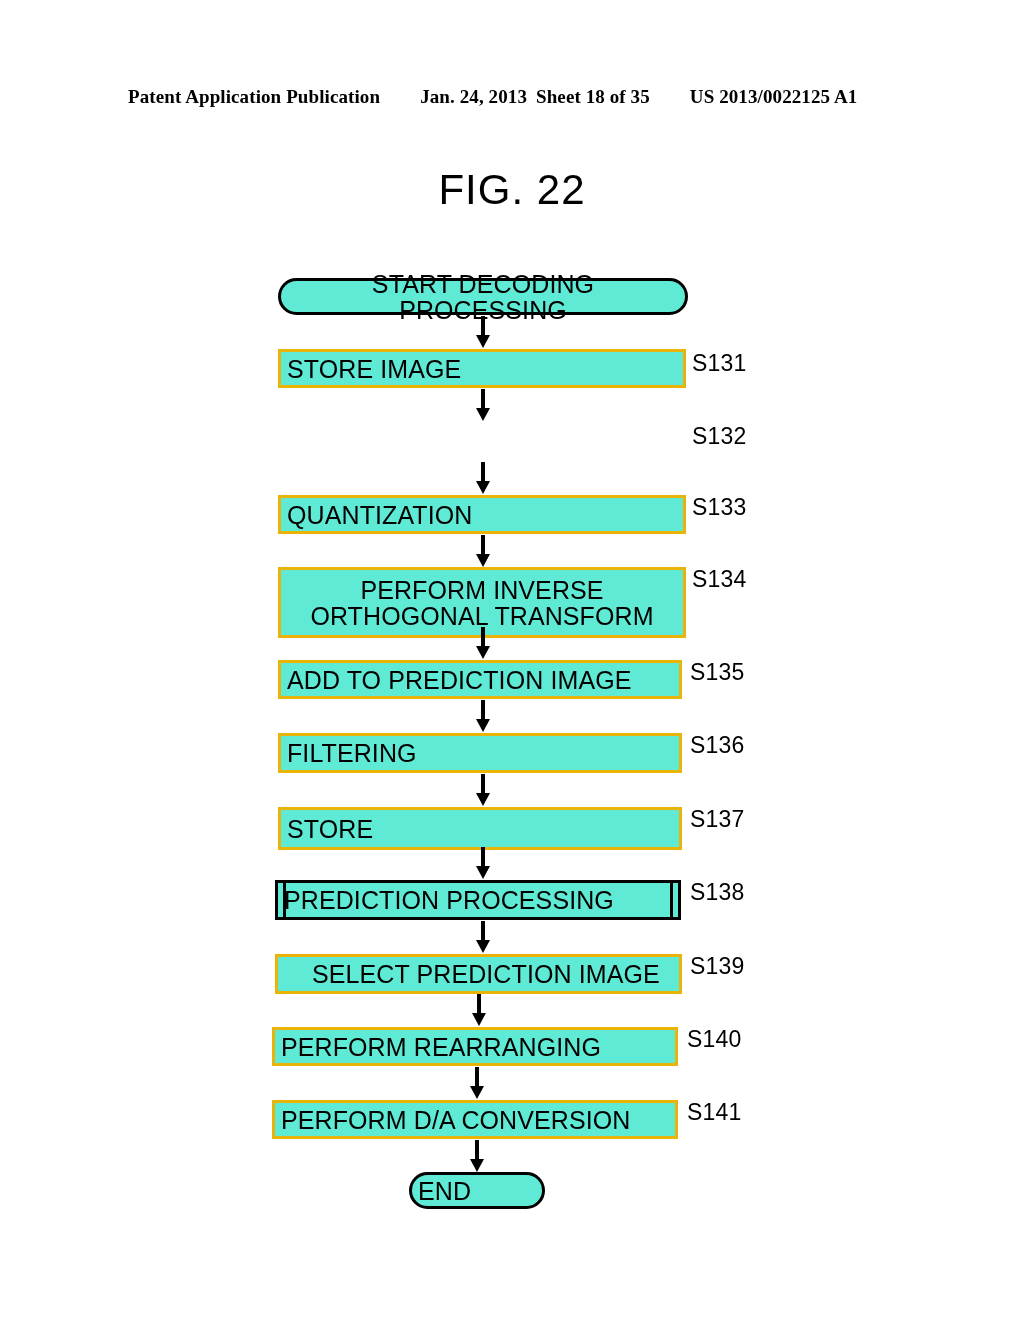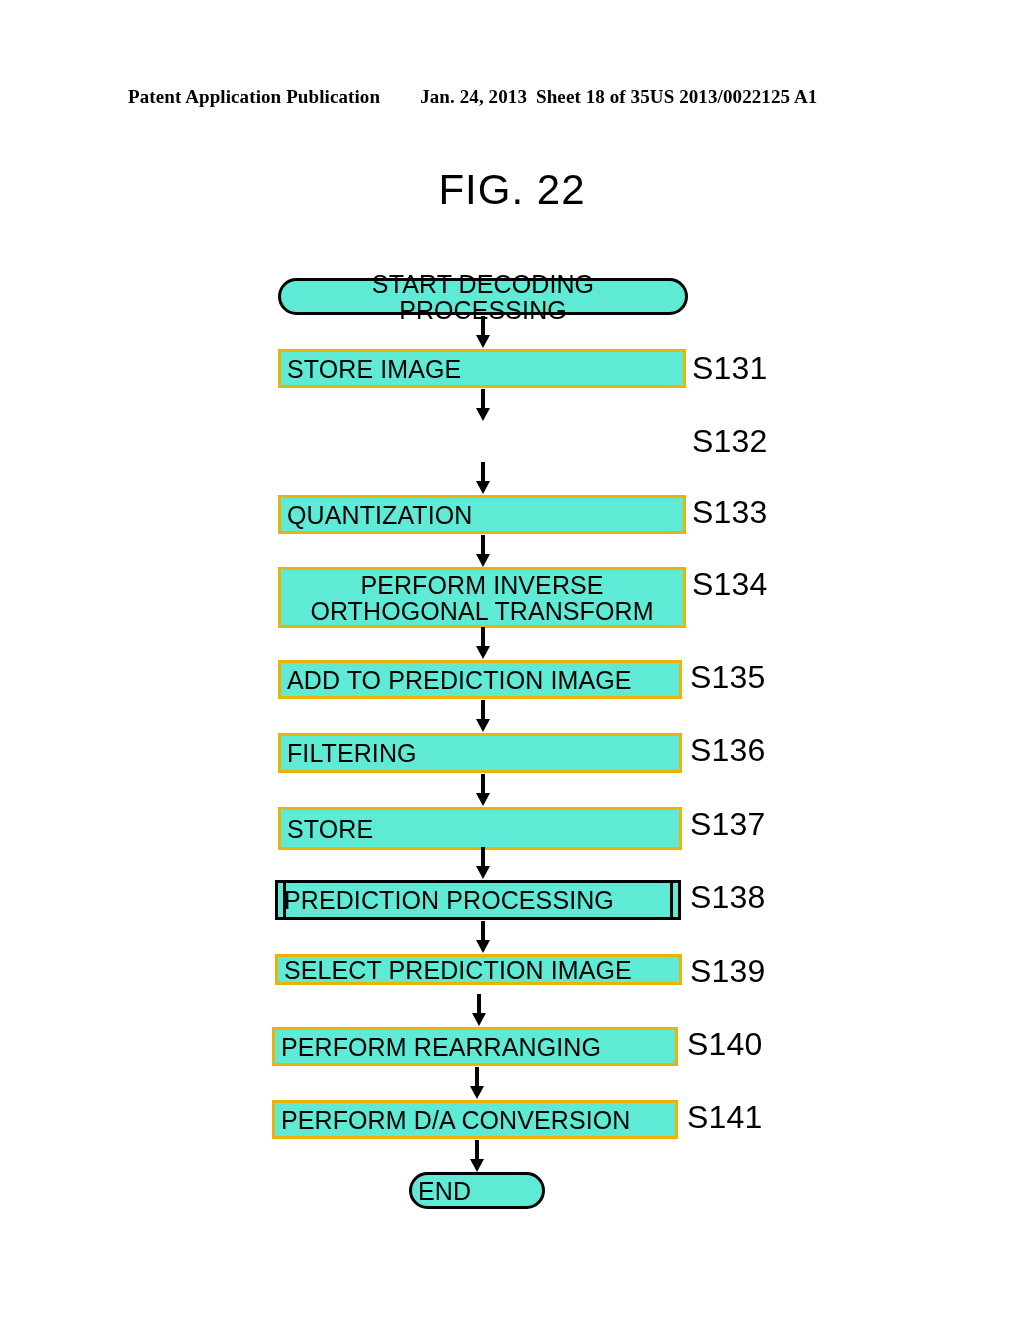--- a/index.html
+++ b/index.html
@@ -26,21 +26,21 @@
     display: flex;
     align-items: baseline;
     font-family: "Liberation Serif", serif;
     font-weight: bold;
     font-size: 19px;
     letter-spacing: 0.1px;
     white-space: nowrap;
   }
   .hdr-pub      { margin-right: 40px; }
   .hdr-date     { margin-right: 9px; }
-  .hdr-sheet    { }
+  .hdr-sheet    { margin-right: 40px; }
   .hdr-docnum   { }
 
   
   .fig-title {
     position: absolute;
     top: 166px;
     left: 0;
     width: 1024px;
     text-align: center;
     font-size: 42px;
@@ -102,21 +102,21 @@
   .subroutine::after  { right: 5px; }
 
   .node-label {
     display: block;
     padding: 0 6px;
   }
 
   
   .step-tag {
     position: absolute;
-    font-size: 32px;
+    font-size: 23px;
     letter-spacing: 0.2px;
     font-family: "Liberation Sans", sans-serif;
     white-space: nowrap;
   }
 
   
   .connector {
     position: absolute;
     width: 14px;
   }
@@ -177,21 +177,21 @@
 
   <div class="node process" style="left:278px; top:495px; width:408px; height:39px;">
     <span class="node-label">QUANTIZATION</span>
   </div>
   <div class="step-tag" style="left:692px; top:494px;">S133</div>
   <div class="connector" style="left:476px; top:535px; height:32px;">
     <div class="stem" style="height:19px;"></div>
       <div class="head"></div>
   </div>
 
-  <div class="node process" style="left:278px; top:567px; width:408px; height:61px;">
+  <div class="node process" style="left:278px; top:567px; width:408px; height:71px;">
     <span class="node-label">PERFORM INVERSE ORTHOGONAL TRANSFORM</span>
   </div>
   <div class="step-tag" style="left:692px; top:566px;">S134</div>
   <div class="connector" style="left:476px; top:627px; height:32px;">
     <div class="stem" style="height:19px;"></div>
       <div class="head"></div>
   </div>
 
   <div class="node process" style="left:278px; top:660px; width:404px; height:39px;">
     <span class="node-label">ADD TO PREDICTION IMAGE</span>
@@ -222,21 +222,21 @@
 
   <div class="node subroutine" style="left:275px; top:880px; width:406px; height:40px;">
     <span class="node-label">PREDICTION PROCESSING</span>
   </div>
   <div class="step-tag" style="left:690px; top:879px;">S138</div>
   <div class="connector" style="left:476px; top:921px; height:32px;">
     <div class="stem" style="height:19px;"></div>
       <div class="head"></div>
   </div>
 
-  <div class="node process" style="left:275px; top:954px; width:407px; height:31px;">
+  <div class="node process" style="left:275px; top:954px; width:407px; height:40px;padding-left:28px;">
     <span class="node-label">SELECT PREDICTION IMAGE</span>
   </div>
   <div class="step-tag" style="left:690px; top:953px;">S139</div>
   <div class="connector" style="left:472px; top:994px; height:32px;">
     <div class="stem" style="height:19px;"></div>
       <div class="head"></div>
   </div>
 
   <div class="node process" style="left:272px; top:1027px; width:406px; height:39px;">
     <span class="node-label">PERFORM REARRANGING</span>

